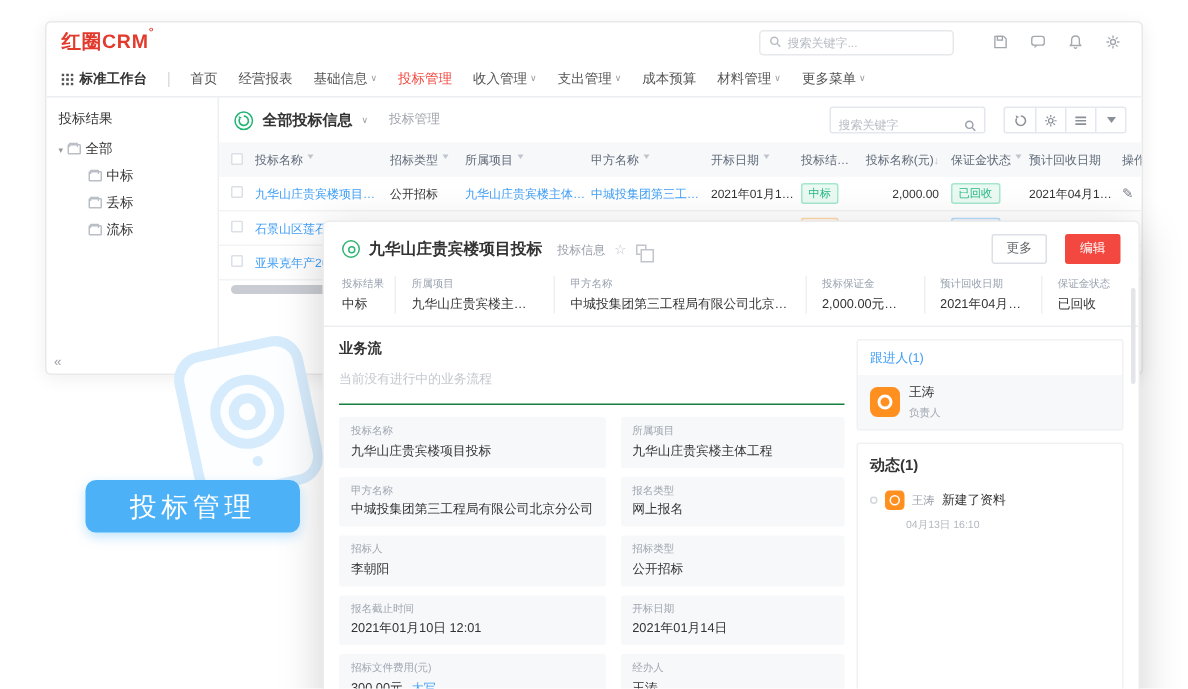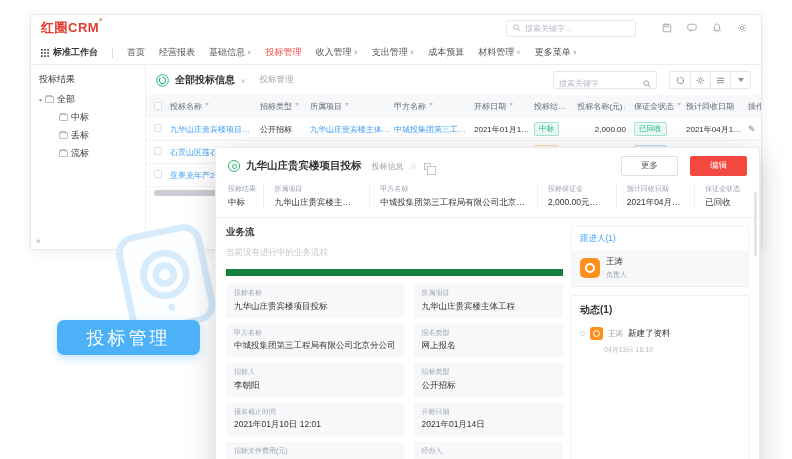--- a/index.html
+++ b/index.html
@@ -98,34 +98,34 @@
     box-shadow:0 8px 30px rgba(0,0,0,.18); border:1px solid #ececec;
   }
   .m-header { display:flex; align-items:center; gap:6px; padding:8px 12px 5px; }
   .m-ic { width:12px; height:12px; border:1.5px solid #2fb574; border-radius:50%; position:relative; flex-shrink:0; }
   .m-ic::after { content:""; position:absolute; inset:2.5px; border:1px solid #2fb574; border-radius:50%; }
   .m-title { font-size:10.5px; font-weight:bold; color:#333; white-space:nowrap; }
   .m-sub { font-size:8px; color:#9aa0a8; margin-left:4px; }
   .star { color:#c0c4cc; font-size:9px; cursor:pointer; }
   .copy-ic { width:7px; height:7px; border:1px solid #c0c4cc; position:relative; cursor:pointer; }
   .copy-ic::after { content:""; position:absolute; left:2px; top:2px; width:7px; height:7px; border:1px solid #c0c4cc; background:#fff; }
-  .btn { font-size:8.5px; padding:3px 19px; border-radius:2px; cursor:pointer; border:1px solid #dcdfe6; background:#fff; color:#606266; font-family:inherit; }
+  .btn { font-size:8.5px; padding:3px 9px; border-radius:2px; cursor:pointer; border:1px solid #dcdfe6; background:#fff; color:#606266; font-family:inherit; }
   .btn.primary { background:#f2483f; border-color:#f2483f; color:#fff; margin-left:6px; }
   .m-summary { display:flex; align-items:flex-start; padding:3px 12px 8px; border-bottom:1px solid #ebedf0; }
   .sum-group { padding:0 10px; border-left:1px solid #eef0f2; min-width:0; }
   .sum-group:first-child { border-left:0; padding-left:0; }
   .sum-lb { font-size:7px; color:#9aa3b0; margin-bottom:3px; white-space:nowrap; }
   .sum-vl { font-size:8.5px; color:#333; white-space:nowrap; overflow:hidden; text-overflow:ellipsis; }
   .suffix-lk { color:#3f9ef7; margin-left:6px; font-size:8px; cursor:pointer; }
 
   .m-body { display:flex; gap:8px; padding:8px 10px; height:272px; }
   .m-left { flex:1; min-width:0; }
   .flow-title { font-size:9.5px; font-weight:bold; color:#333; }
   .flow-empty { font-size:8.5px; color:#c3c7ce; margin:8px 0 10px; }
-  .flow { border-bottom:7px solid #15803d; margin-bottom:8px; }
+  .flow { border-bottom:1px solid #15803d; margin-bottom:8px; }
   .fgrid { display:grid; grid-template-columns:1fr 1fr; gap:6px 10px; }
   .field { background:#f7f8fa; border-radius:2px; padding:4px 8px 5px; min-height:25px; }
   .f-lb { font-size:7px; color:#a0a6b0; margin-bottom:2.5px; white-space:nowrap; }
   .f-vl { font-size:8.5px; color:#333; white-space:nowrap; overflow:hidden; text-overflow:ellipsis; }
 
   .m-right { width:178px; flex-shrink:0; display:flex; flex-direction:column; gap:8px; position:relative; }
   .panel { border:1px solid #f0f1f3; border-radius:2px; }
   .followers-hd { font-size:8.5px; color:#3f9ef7; padding:6px 8px 5px; }
   .follower-row { display:flex; align-items:center; gap:6px; background:#f7f8fa; margin:0 0 0 0; padding:6px 8px; }
   .av { width:20px; height:20px; border-radius:5px; background:#ff8f1f; position:relative; flex-shrink:0; }

